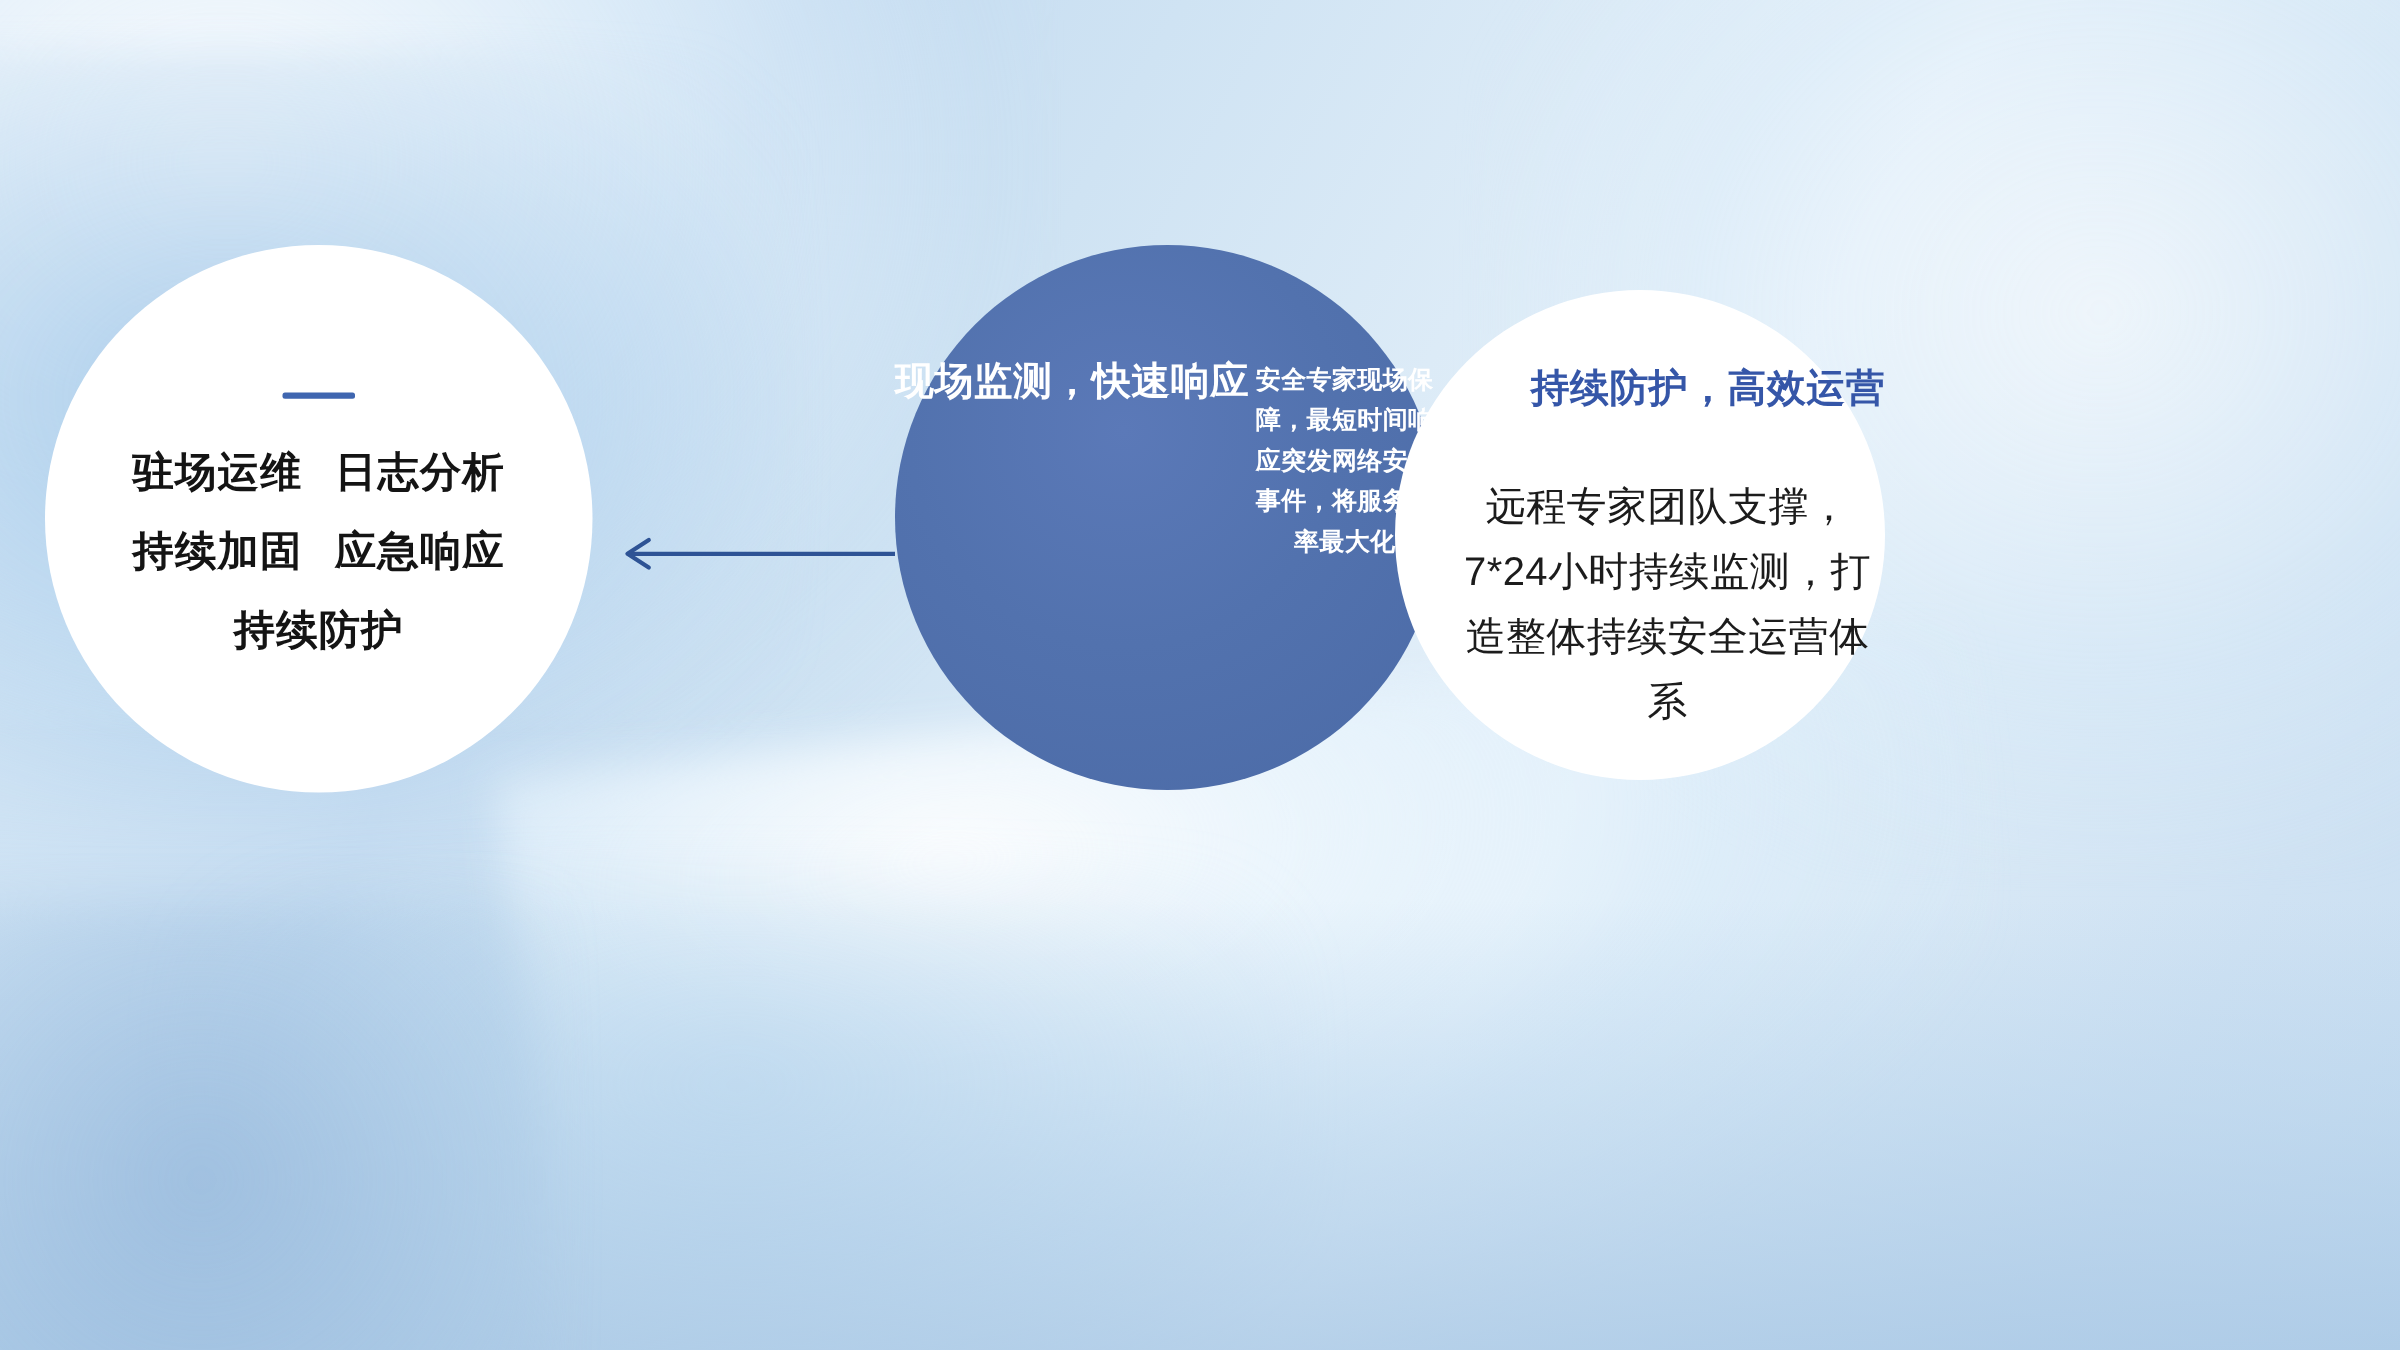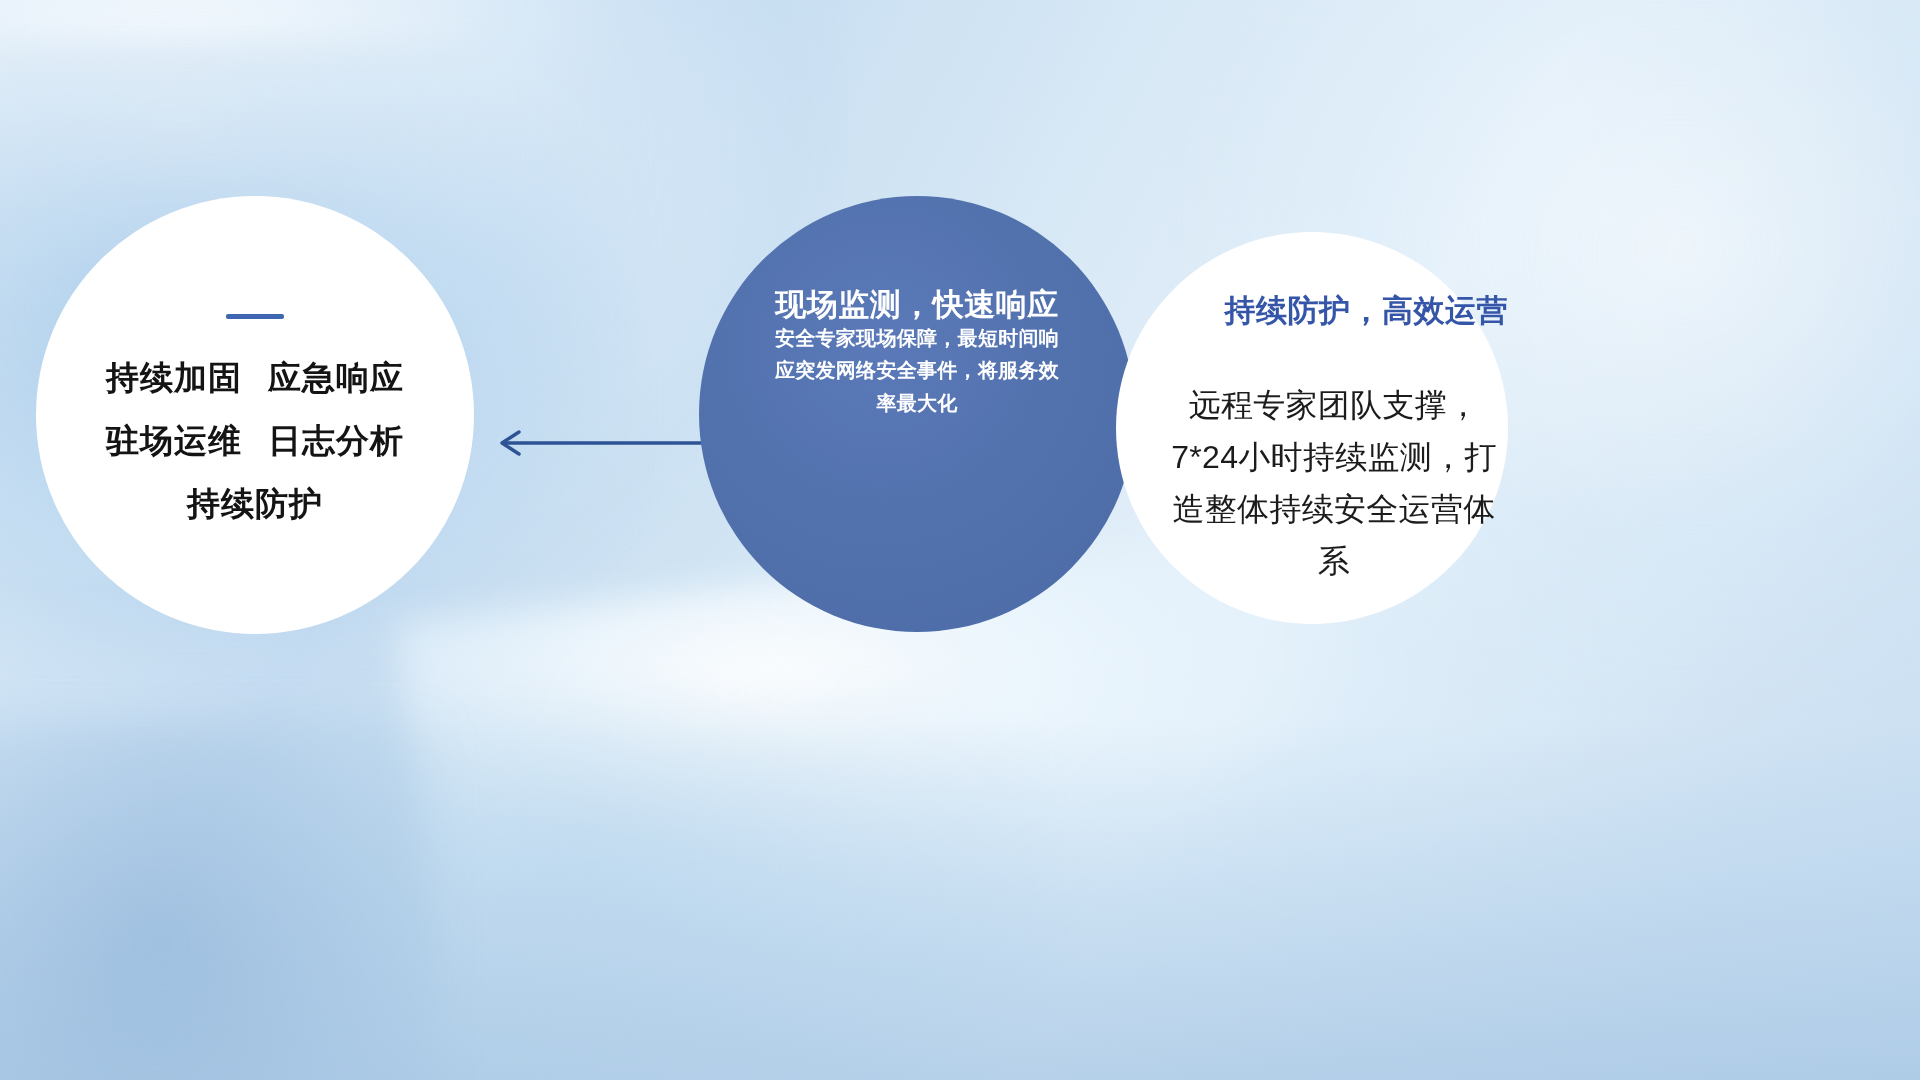--- a/index.html
+++ b/index.html
@@ -142,28 +142,27 @@
     font-size: 33px;
     font-weight: 700;
     color: #141414;
     letter-spacing: 1px;
     white-space: nowrap;
     line-height: 1;
   }
   .left-line .gapsp { display: inline-block; width: 26px; }
 
   .circle-mid {
-    left: 699px;
+    left: 716px;
     top: 196px;
     width: 436px;
     height: 436px;
     background: radial-gradient(circle at 42% 34%, #5b79b8 0%, #5272ae 45%, #4b6aa6 100%);
     display: flex;
-    flex-direction: column;
-    align-items: center;
+    flex-direction: row;
     padding-top: 92px;
     z-index: 2;
   }
   .mid-title {
     font-size: 31px;
     font-weight: 700;
     color: #ffffff;
     letter-spacing: 0.5px;
     white-space: nowrap;
     line-height: 1.1;
@@ -234,22 +233,22 @@
   <div class="bg-corner-bl"></div>
 
   <svg class="arrow" viewBox="0 0 230 58">
     <line x1="228" y1="29" x2="16" y2="29" stroke="#2e5395" stroke-width="3.4"></line>
     <polyline points="31,18 14,29 31,40" fill="none" stroke="#2e5395" stroke-width="3.4" stroke-linecap="round" stroke-linejoin="round"></polyline>
   </svg>
 
   <div class="circle circle-left">
     <div class="dash"></div>
     <div class="left-lines">
+      <div class="left-line"><span>驻场运维</span><span class="gapsp"></span><span>日志分析</span></div>
       <div class="left-line"><span>持续加固</span><span class="gapsp"></span><span>应急响应</span></div>
-      <div class="left-line"><span>驻场运维</span><span class="gapsp"></span><span>日志分析</span></div>
       <div class="left-line"><span>持续防护</span></div>
     </div>
   </div>
 
   <div class="circle circle-mid">
     <div class="mid-title">现场监测，快速响应</div>
     <div class="mid-body">安全专家现场保障，最短时间响应突发网络安全事件，将服务效率最大化</div>
   </div>
 
   <div class="circle circle-right">

